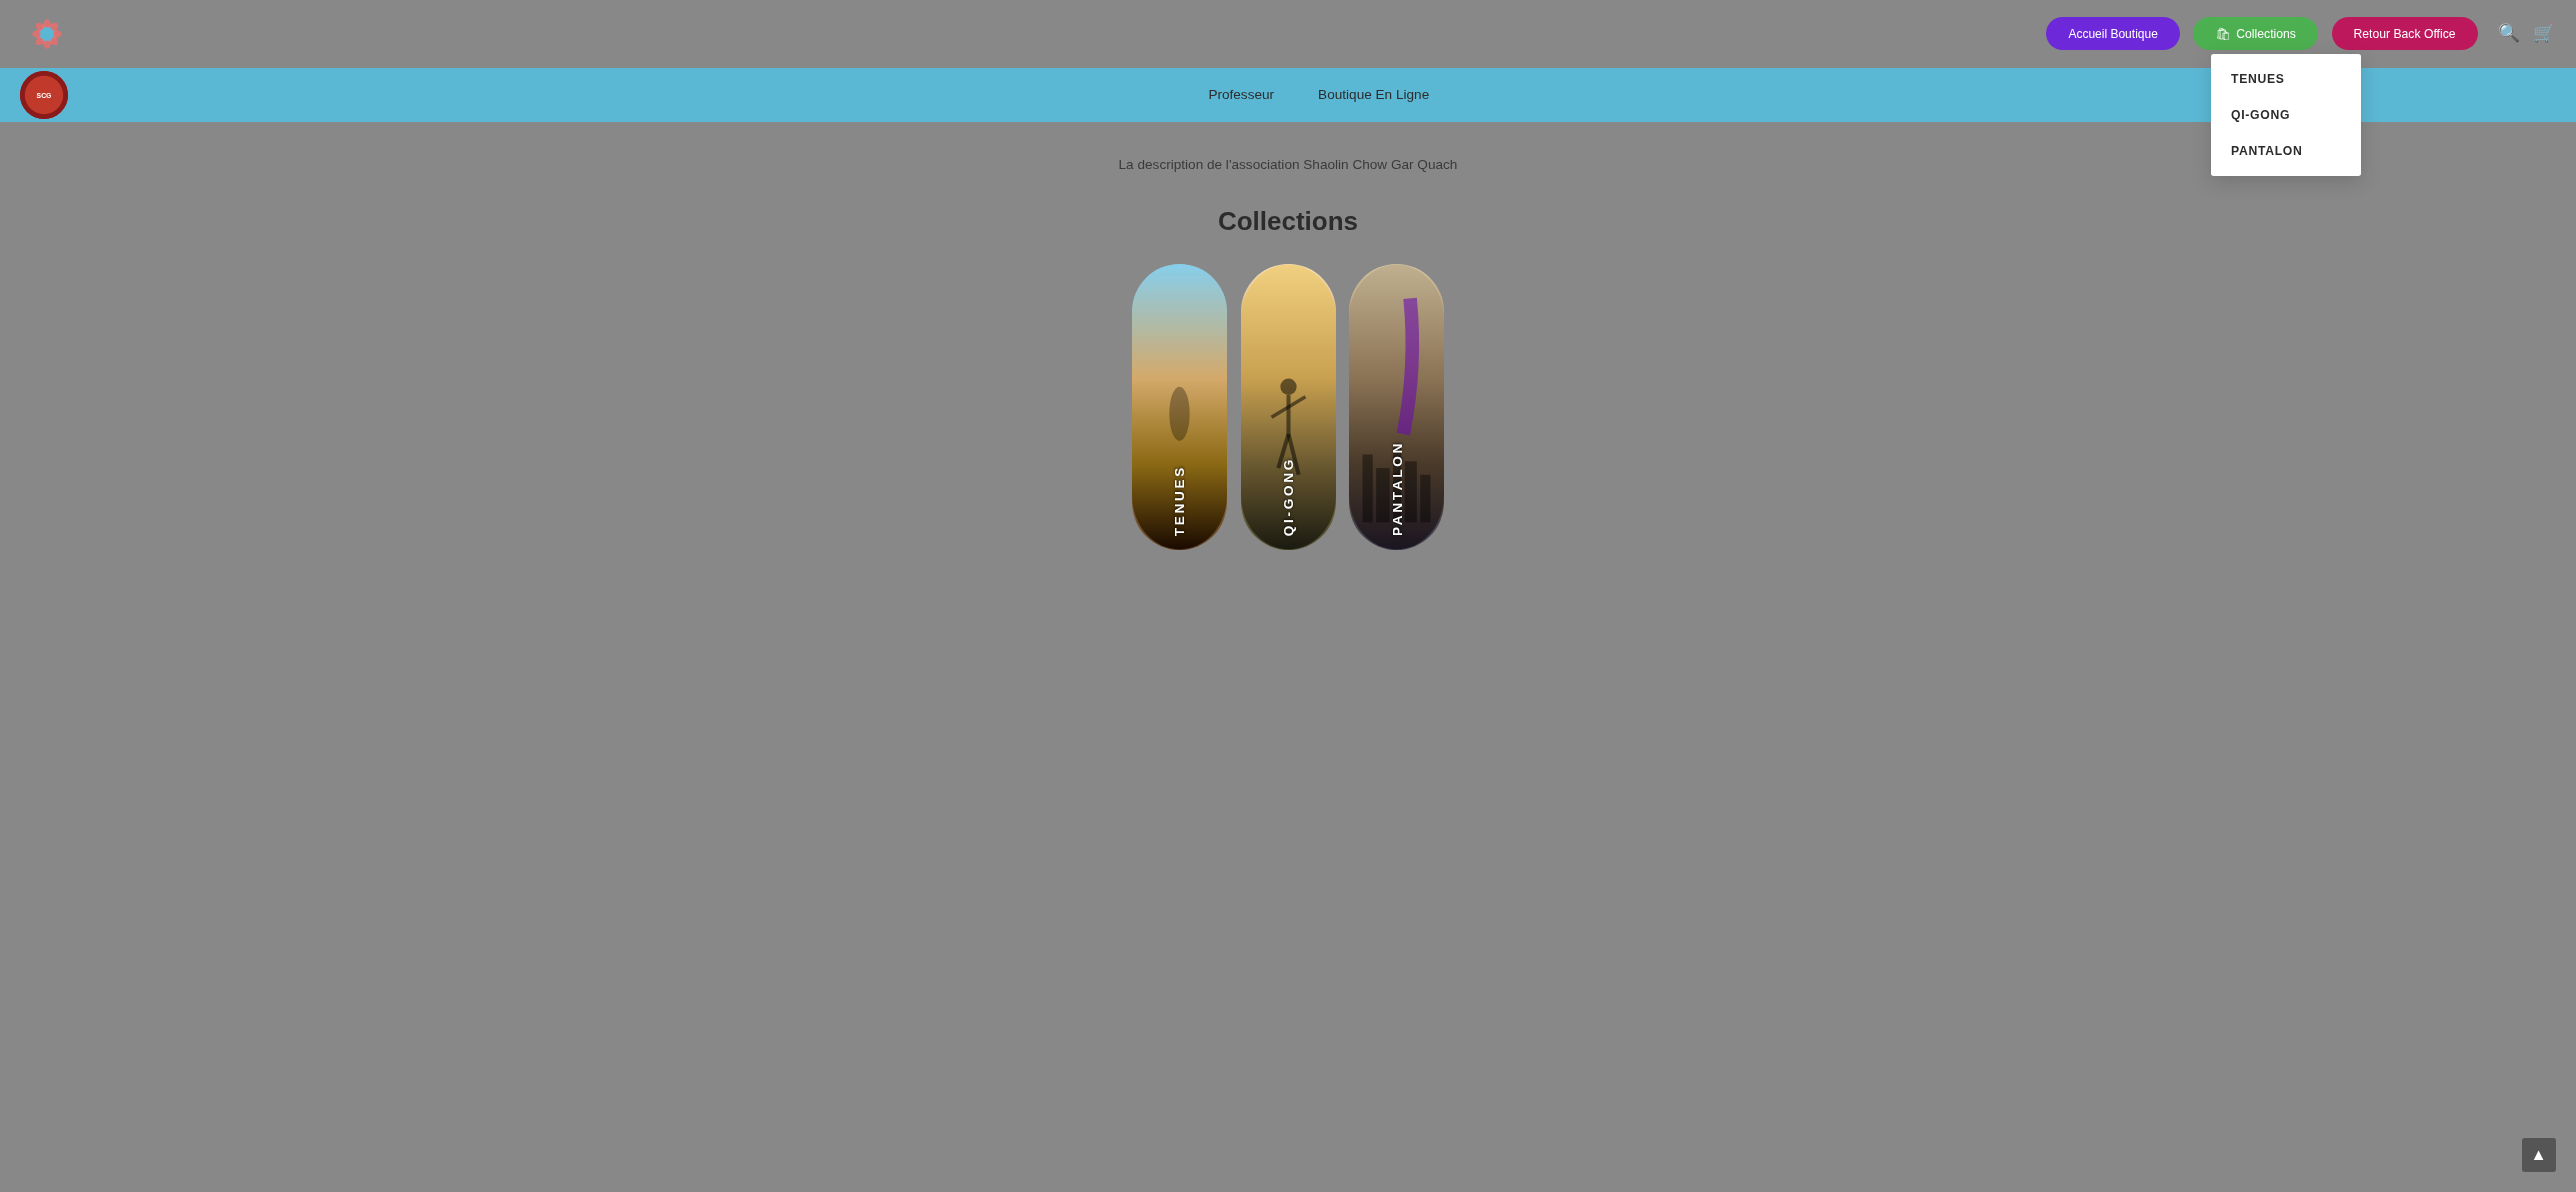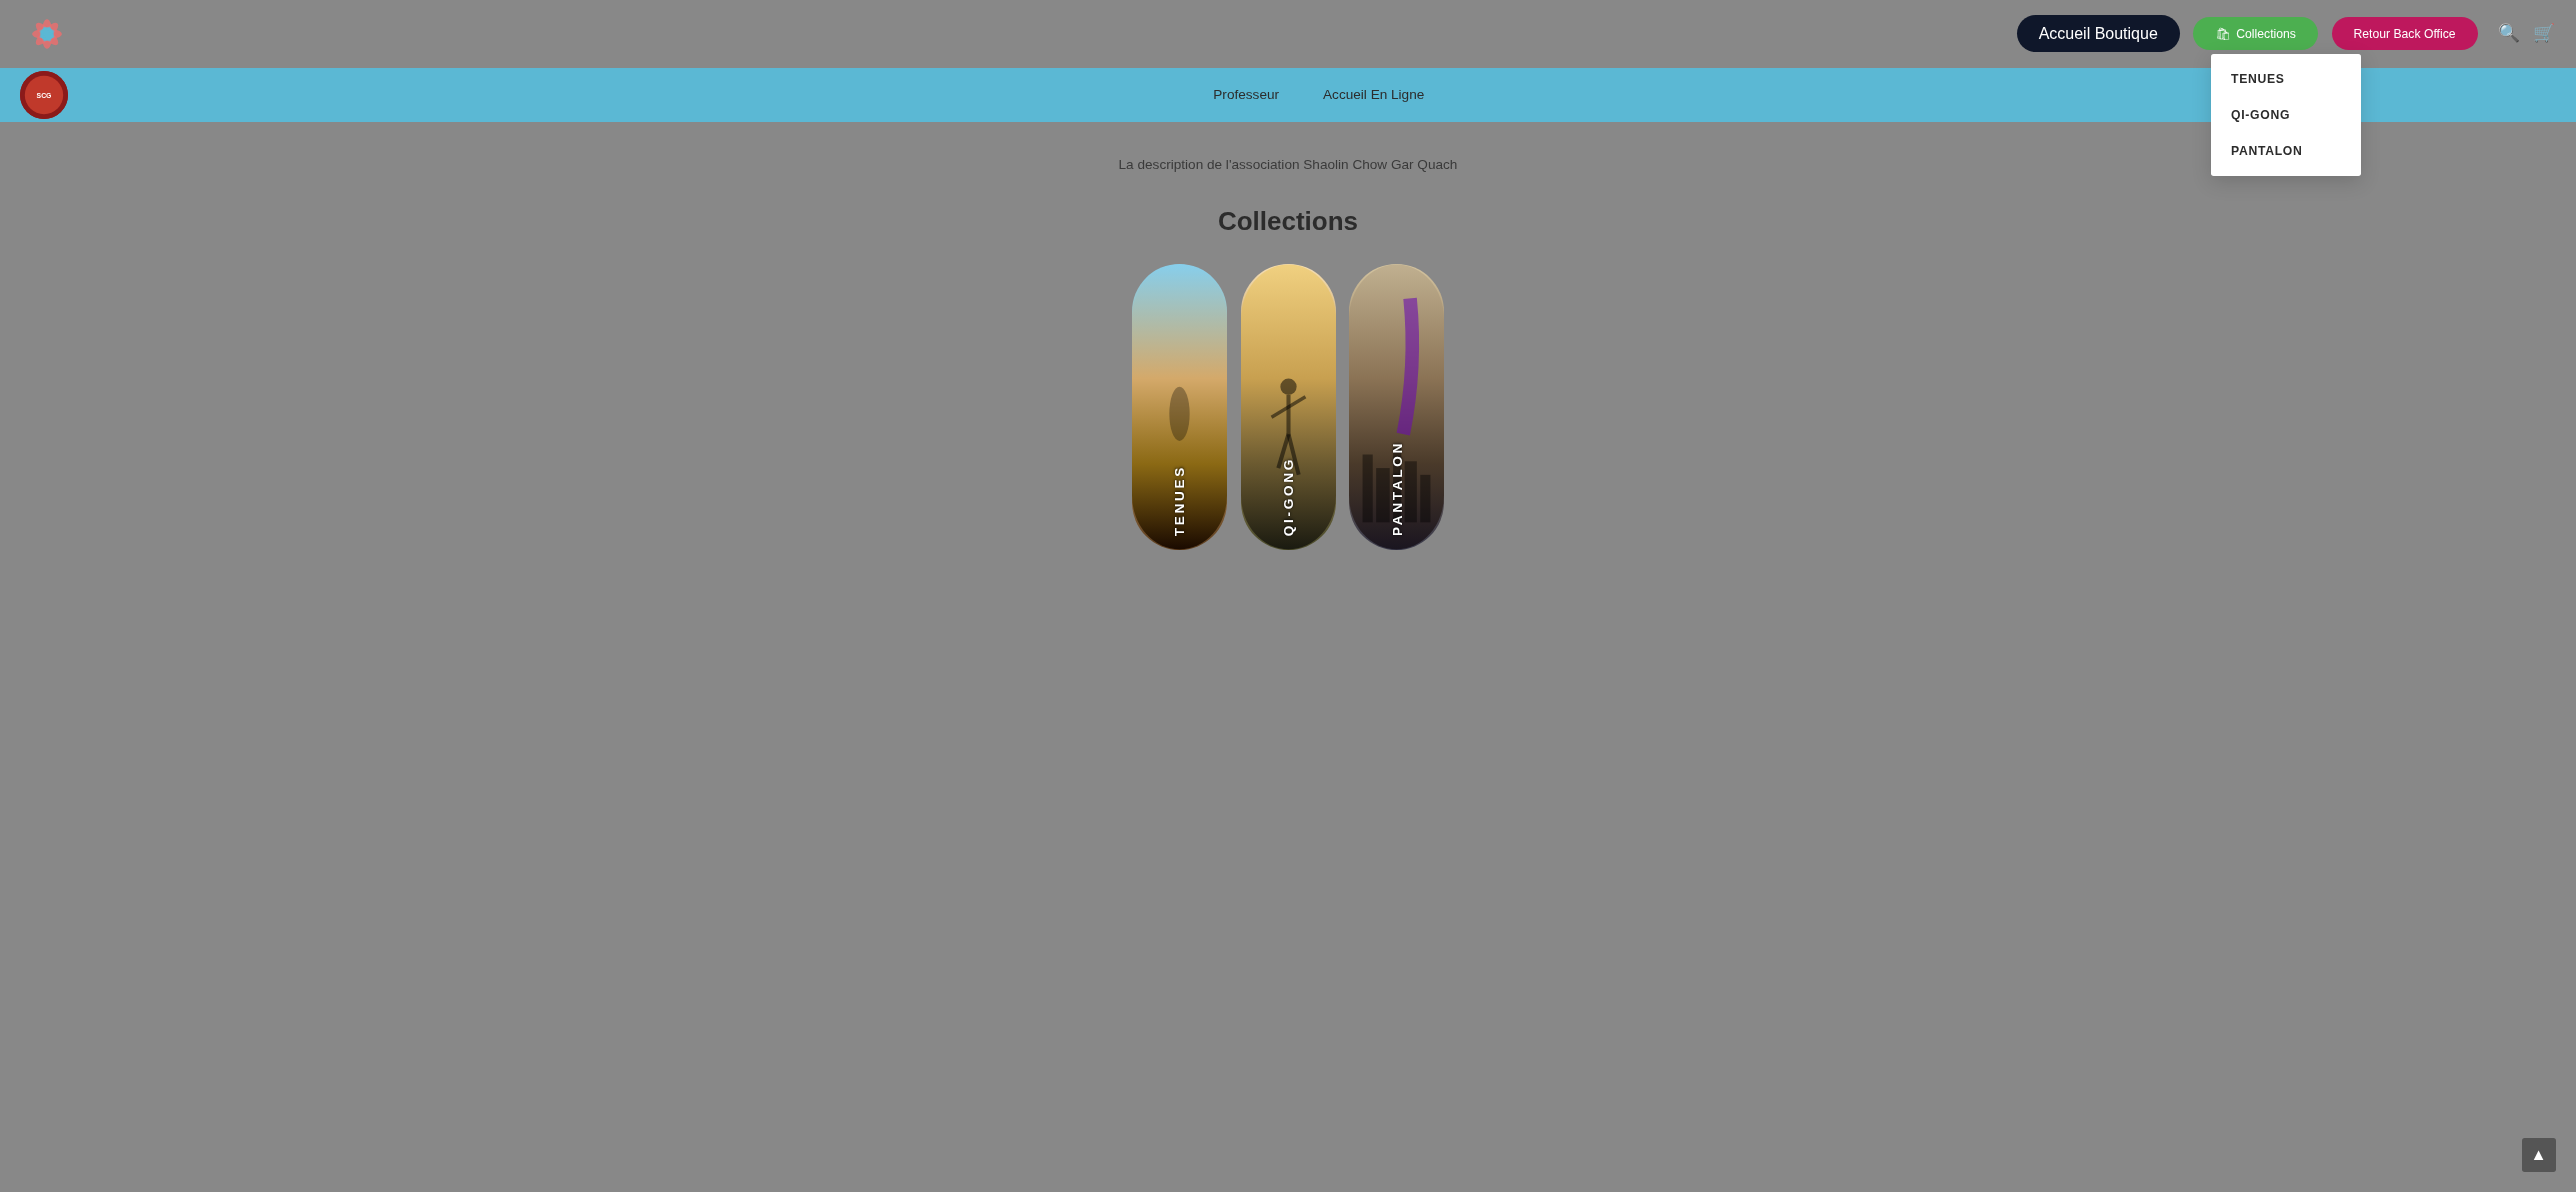--- a/index.html
+++ b/index.html
@@ -27,26 +27,26 @@
       align-items: center;
     }
 
     .nav-buttons {
       display: flex;
       align-items: center;
       gap: 13.6px;
     }
 
     .btn-accueil {
-      background: #0f172a;
+      background: #6d28d9;
       color: white;
       border: none;
       border-radius: 20.4px;
       padding: 9.5px 22px;
-      font-size: 16px;
+      font-size: 12px;
       cursor: pointer;
       font-weight: 500;
     }
 
     .btn-collections {
       background: #4caf50;
       color: white;
       border: none;
       border-radius: 20.4px;
       padding: 9.5px 22px;
@@ -333,21 +333,21 @@
       <svg viewBox="0 0 70 70">
         <circle cx="35" cy="35" r="35" fill="#8b1a1a"></circle>
         <circle cx="35" cy="35" r="28" fill="#c0392b"></circle>
         <text x="35" y="40" text-anchor="middle" fill="white" font-size="10" font-weight="bold">SCG</text>
       </svg>
     </div>
   </div>
 
   <div class="sub-nav-links">
     <a class="sub-nav-link">Professeur</a>
-    <a class="sub-nav-link">Accueil En Ligne</a>
+    <a class="sub-nav-link">Boutique En Ligne</a>
   </div>
 </nav>
 
 <main class="main-content">
   <div class="page-header">
     <p class="page-subtitle">La description de l'association Shaolin Chow Gar Quach</p>
   </div>
 
   <h2 class="collections-heading">Collections</h2>
 

